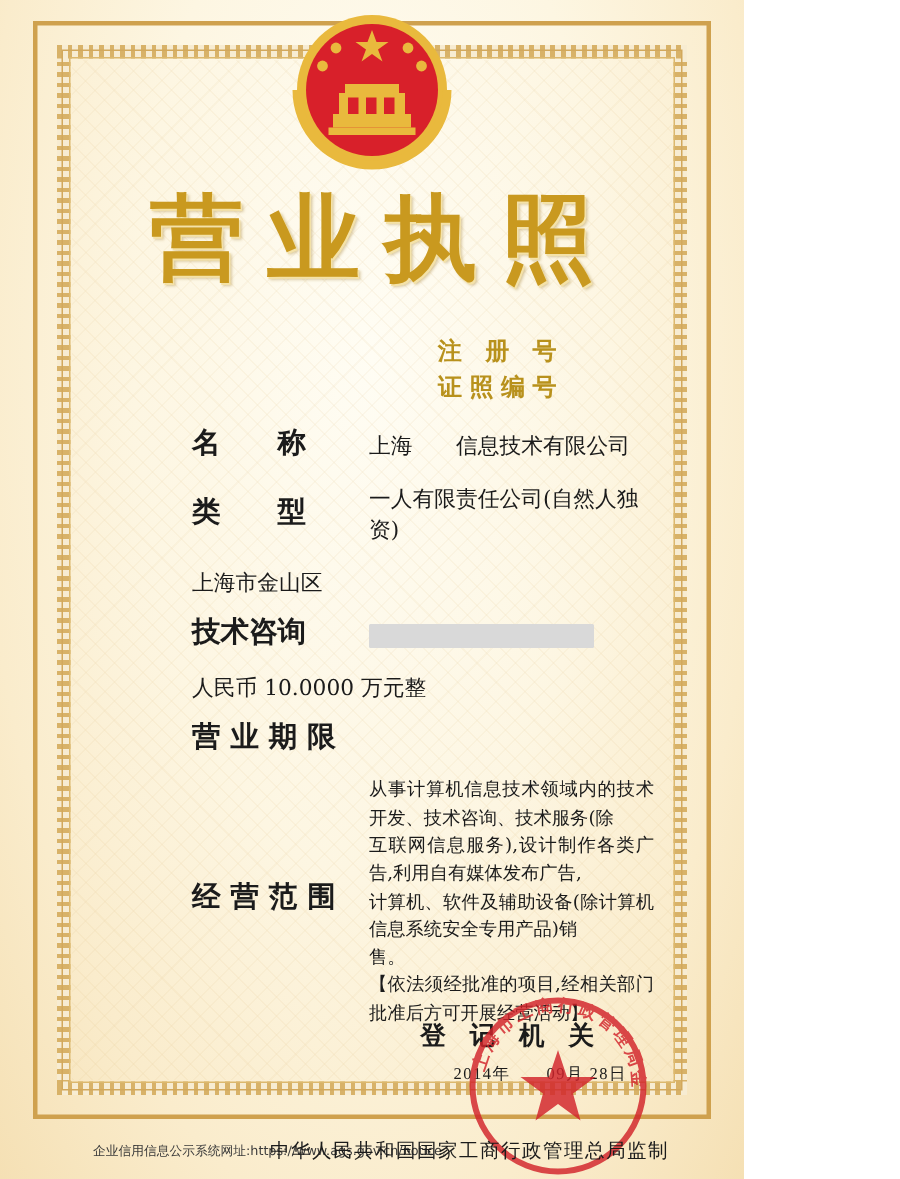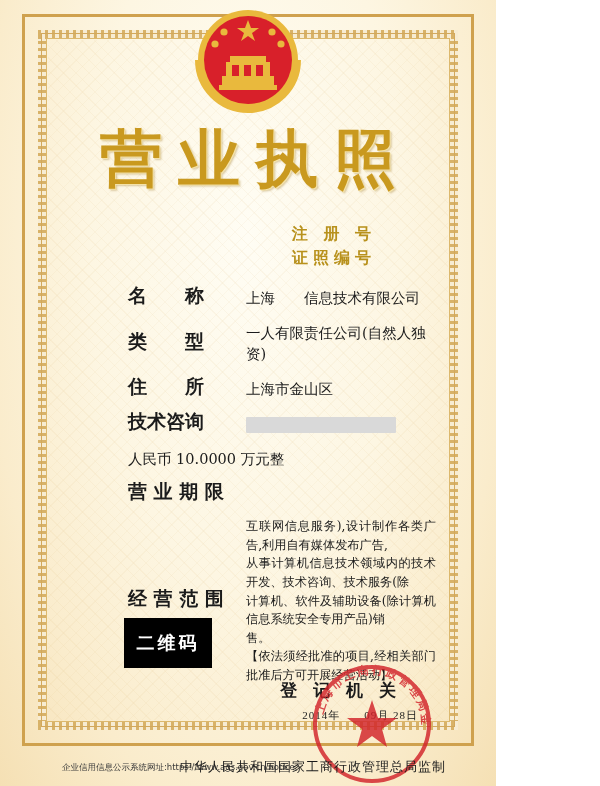--- a/index.html
+++ b/index.html
@@ -290,21 +290,20 @@
       <div class="row-label tight">名　　称</div>
       <div class="row-value big">上海　　信息技术有限公司</div>
     </div>
 
     <div class="row">
       <div class="row-label tight">类　　型</div>
       <div class="row-value big">一人有限责任公司(自然人独资)</div>
     </div>
 
     <div class="row">
-      <div class="row-label tight">住　　所</div>
       <div class="row-value big">上海市金山区</div>
     </div>
 
     <div class="row">
       <div class="row-label tight">技术咨询</div>
       <div class="row-value">
         <span class="redact legal"></span>
       </div>
     </div>
 
@@ -313,31 +312,30 @@
     </div>
 
 
     <div class="row">
       <div class="row-label tight">营 业 期 限</div>
     </div>
 
     <div class="row">
       <div class="row-label tight">经 营 范 围</div>
       <div class="row-value scope">
+        <div>从事计算机信息技术领域内的技术开发、技术咨询、技术服务(除</div>
         <div>互联网信息服务),设计制作各类广告,利用自有媒体发布广告,</div>
-        <div>从事计算机信息技术领域内的技术开发、技术咨询、技术服务(除</div>
         <div>计算机、软件及辅助设备(除计算机信息系统安全专用产品)销</div>
         <div>售。</div>
         <div>【依法须经批准的项目,经相关部门批准后方可开展经营活动】</div>
       </div>
     </div>
 
   </div>
 
-  <div class="qr">二维码</div>
 
   <div class="authority">登 记 机 关</div>
   <div class="issue-date">2014年　　09月 28日</div>
 
   <div class="seal">
     <svg viewBox="0 0 128 128" width="128" height="128">
       <circle cx="64" cy="64" r="57" fill="none" stroke="#d2232a" stroke-width="4"></circle>
       <polygon points="64,40 70,58 89,58 74,69 79,87 64,76 49,87 54,69 39,58 58,58" fill="#d2232a"></polygon>
       <path id="sealArc" d="M 64 124 m -50 -60 a 50 50 0 1 1 100 0" fill="none"></path>
       <text font-family="DejaVu Serif, serif" font-size="11.5" fill="#d2232a" font-weight="bold" letter-spacing="2.2">

